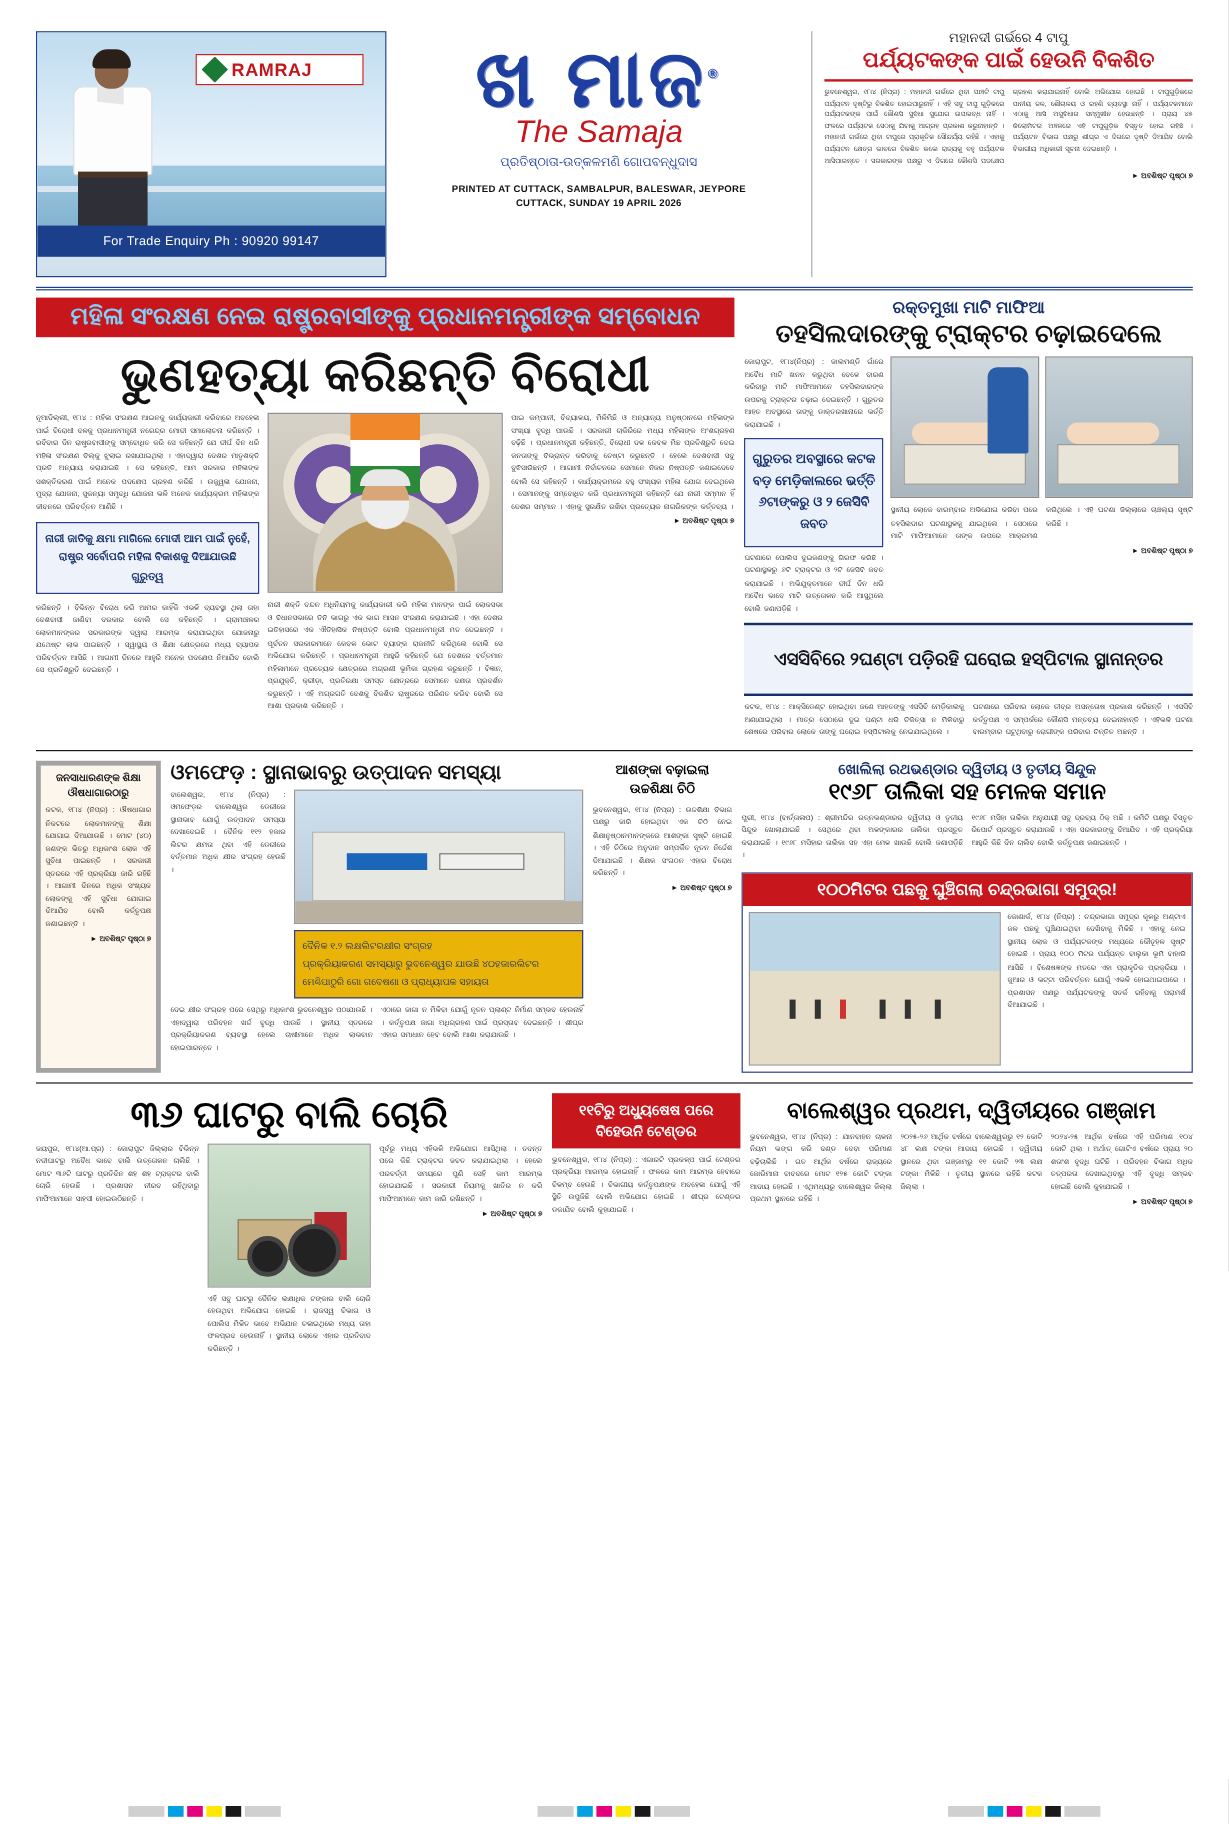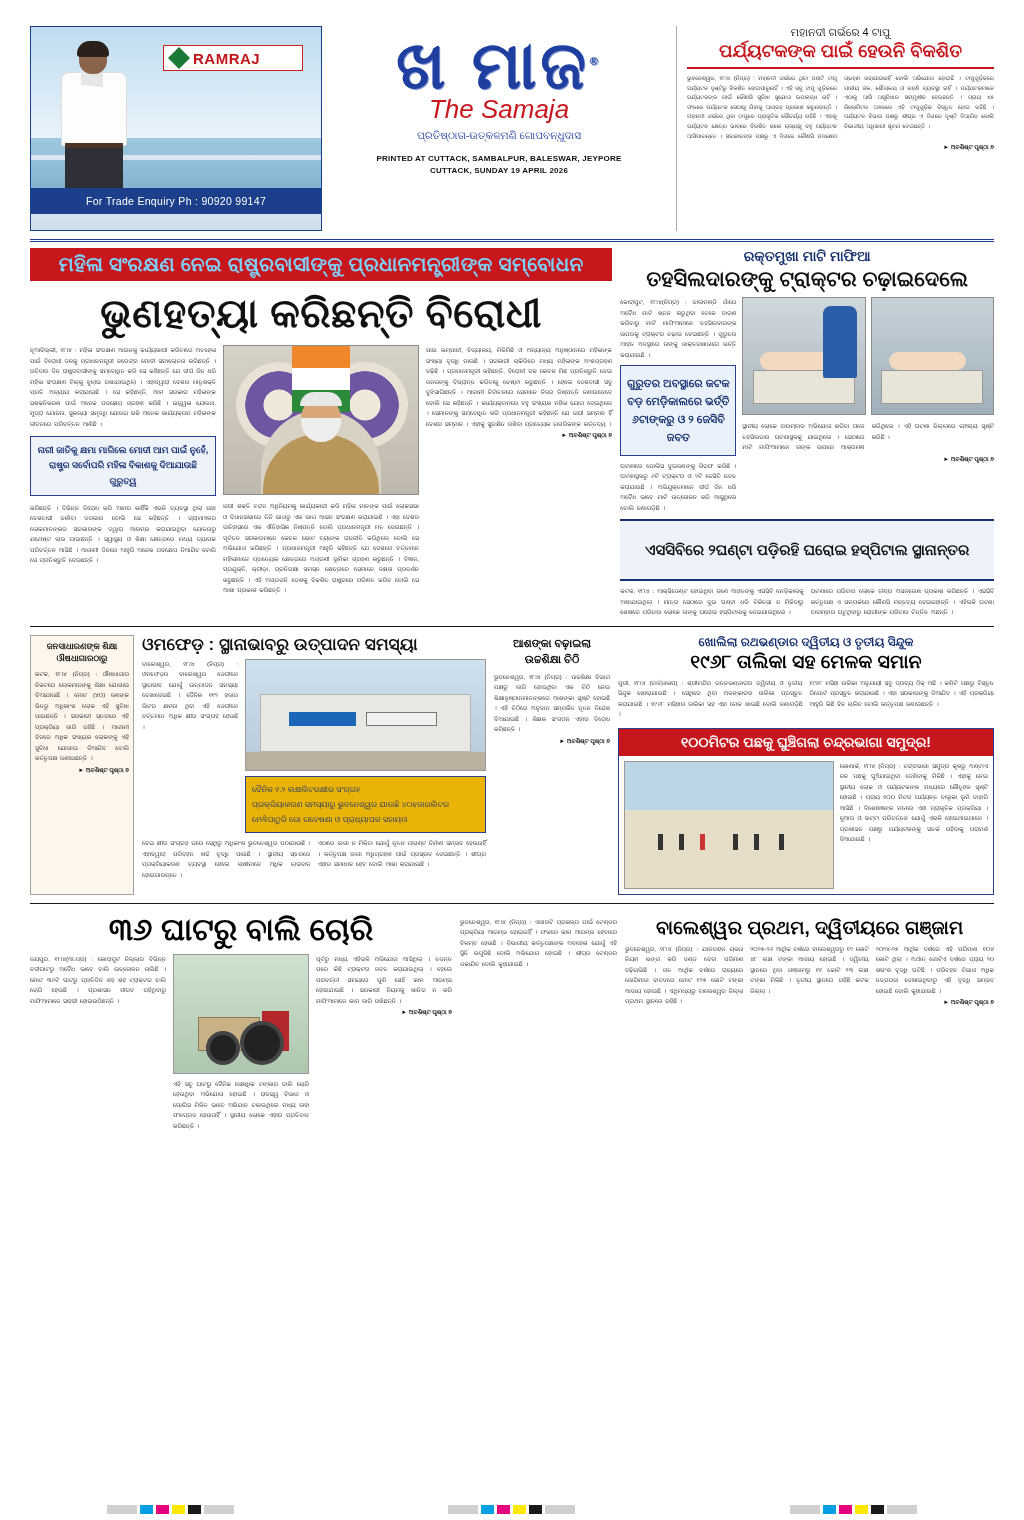--- a/index.html
+++ b/index.html
@@ -155,21 +155,21 @@
     background:#eaf1fb; border:1px solid #2a3f8f; color:#16306e; font-weight:bold;
     font-size: 11px; text-align:center; line-height:1.65; padding: 8px 4px; margin: 5px 0;
   }
   .band-head {
     background:#eef3fb; border-top:2px solid #16306e; border-bottom:2px solid #16306e;
     text-align:center; font-size: 15px; font-weight:bold; color:#111; padding: 20px 2px; margin: 6px 0 5px;
   }
 
   
   .strip { display:flex; gap:8px; margin-top:8px; }
-  .s1 { width: 104px; background:#fdf6ec; border:1px solid #a3a3a3; padding:4px; }
+  .s1 { width: 104px; background:#fdf6ec; border:4px solid #a3a3a3; padding:4px; }
   .s1-head { font-size: 8.5px; font-weight:bold; text-align:center; line-height:1.5; color:#111; margin-bottom:4px;}
   .s2 { width: 344px; }
   .s2-head { font-size: 17px; font-weight:bold; color:#111; margin-bottom:4px; }
   .ph-dairy { height: 112px; background:linear-gradient(#cfe0ee,#b7c9d7); position:relative; border:1px solid #999;}
   .dairy-bld { position:absolute; left:6%; right:6%; bottom:18px; height:58px; background:#e8e8e2; border:1px solid #b5b5b5;}
   .dairy-sign { position:absolute; left:18%; bottom:44px; width:28%; height:14px; background:#1b66b8;}
   .dairy-sign2{ position:absolute; left:50%; bottom:44px; width:30%; height:14px; background:#f0f0ee; border:1px solid #777;}
   .dairy-ground{ position:absolute; left:0; right:0; bottom:0; height:18px; background:#b9b0a0;}
   .bullets { border:1px solid #2a3f8f; background:#eab308; padding:5px 6px; margin-top:5px; font-size:8px; color:#16306e; line-height:1.9;}
   .s3 { width: 116px; }
@@ -411,20 +411,21 @@
           <div class="body-col" style="margin-top:5px">ଏହି ସବୁ ଘାଟରୁ ଦୈନିକ ଲକ୍ଷାଧିକ ଟଙ୍କାର ବାଲି ଚୋରି ହେଉଥିବା ଅଭିଯୋଗ ହୋଇଛି । ରାଜସ୍ୱ ବିଭାଗ ଓ ପୋଲିସ ମିଳିତ ଭାବେ ଅଭିଯାନ ଚଳାଇଥିଲେ ମଧ୍ୟ ତାହା ଫଳପ୍ରଦ ହେଉନାହିଁ । ସ୍ଥାନୀୟ ଲୋକେ ଏହାର ପ୍ରତିବାଦ କରିଛନ୍ତି ।</div>
         </div>
         <div style="flex:1">
           <div class="body-col">ପୂର୍ବରୁ ମଧ୍ୟ ଏହିଭଳି ଅଭିଯୋଗ ଆସିଥିଲା । ତଦନ୍ତ ପରେ କିଛି ଟ୍ରାକ୍ଟର ଜବତ କରାଯାଇଥିଲା । ହେଲେ ପରବର୍ତ୍ତୀ ସମୟରେ ପୁଣି ସେହି କାମ ଆରମ୍ଭ ହୋଇଯାଇଛି । ସରକାରୀ ନିୟମକୁ ଖାତିର ନ କରି ମାଫିଆମାନେ କାମ ଜାରି ରଖିଛନ୍ତି ।</div>
           <div class="contd">► ଅବଶିଷ୍ଟ ପୃଷ୍ଠା ୭</div>
         </div>
       </div>
     </div>
 
     <div class="b-mid">
+      <div class="b-mid-head">୧୧ଟିରୁ ଅଧ୍ୟୁଷେଷ ପରେ ବିହେଉନି ଟେଣ୍ଡର</div>
       <div class="body-col" style="margin-top:5px">ଭୁବନେଶ୍ୱର, ୧୮ା୪ (ନିପ୍ର) : ଏଗାରଟି ପ୍ରକଳ୍ପ ପାଇଁ ଟେଣ୍ଡର ପ୍ରକ୍ରିୟା ଆରମ୍ଭ ହୋଇନାହିଁ । ଫଳରେ କାମ ଆରମ୍ଭ ହେବାରେ ବିଳମ୍ବ ହେଉଛି । ବିଭାଗୀୟ କର୍ତ୍ତୃପକ୍ଷଙ୍କ ଅବହେଳା ଯୋଗୁଁ ଏହି ସ୍ଥିତି ଉପୁଜିଛି ବୋଲି ଅଭିଯୋଗ ହୋଇଛି । ଶୀଘ୍ର ଟେଣ୍ଡର ଡକାଯିବ ବୋଲି କୁହାଯାଇଛି ।</div>
     </div>
 
     <div class="b-right">
       <div class="b-right-sub">ବାଲେଶ୍ୱର ପ୍ରଥମ, ଦ୍ୱିତୀୟରେ ଗଞ୍ଜାମ</div>
       <div style="display:flex; gap:7px">
         <div class="body-col" style="flex:1">ଭୁବନେଶ୍ୱର, ୧୮ା୪ (ନିପ୍ର) : ଯାନବାହନ ଚାଳନା ନିୟମ ଭଙ୍ଗ କରି ଦଣ୍ଡ ଦେବା ପରିମାଣ ବଢ଼ିଚାଲିଛି । ଗତ ଆର୍ଥିକ ବର୍ଷରେ ରାଜ୍ୟରେ ଜୋରିମାନା ବାବଦରେ ମୋଟ ୧୨୫ କୋଟି ଟଙ୍କା ଆଦାୟ ହୋଇଛି । ଏଥିମଧ୍ୟରୁ ବାଲେଶ୍ୱର ଜିଲ୍ଲା ପ୍ରଥମ ସ୍ଥାନରେ ରହିଛି ।</div>
         <div class="body-col" style="flex:1">୨୦୨୫-୨୬ ଆର୍ଥିକ ବର୍ଷରେ ବାଲେଶ୍ୱରରୁ ୧୨ କୋଟି ୪୮ ଲକ୍ଷ ଟଙ୍କା ଆଦାୟ ହୋଇଛି । ଦ୍ୱିତୀୟ ସ୍ଥାନରେ ଥିବା ଗଞ୍ଜାମରୁ ୧୧ କୋଟି ୨୩ ଲକ୍ଷ ଟଙ୍କା ମିଳିଛି । ତୃତୀୟ ସ୍ଥାନରେ ରହିଛି କଟକ ଜିଲ୍ଲା ।</div>
         <div style="flex:1">
           <div class="body-col">୨୦୨୪-୨୫ ଆର୍ଥିକ ବର୍ଷରେ ଏହି ପରିମାଣ ୧୦୪ କୋଟି ଥିଲା । ଅର୍ଥାତ୍‌ ଗୋଟିଏ ବର୍ଷରେ ପ୍ରାୟ ୨୦ ଶତାଂଶ ବୃଦ୍ଧି ଘଟିଛି । ପରିବହନ ବିଭାଗ ଅଧିକ ତତ୍ପରତା ଦେଖାଇଥିବାରୁ ଏହି ବୃଦ୍ଧି ସମ୍ଭବ ହୋଇଛି ବୋଲି କୁହାଯାଇଛି ।</div>

